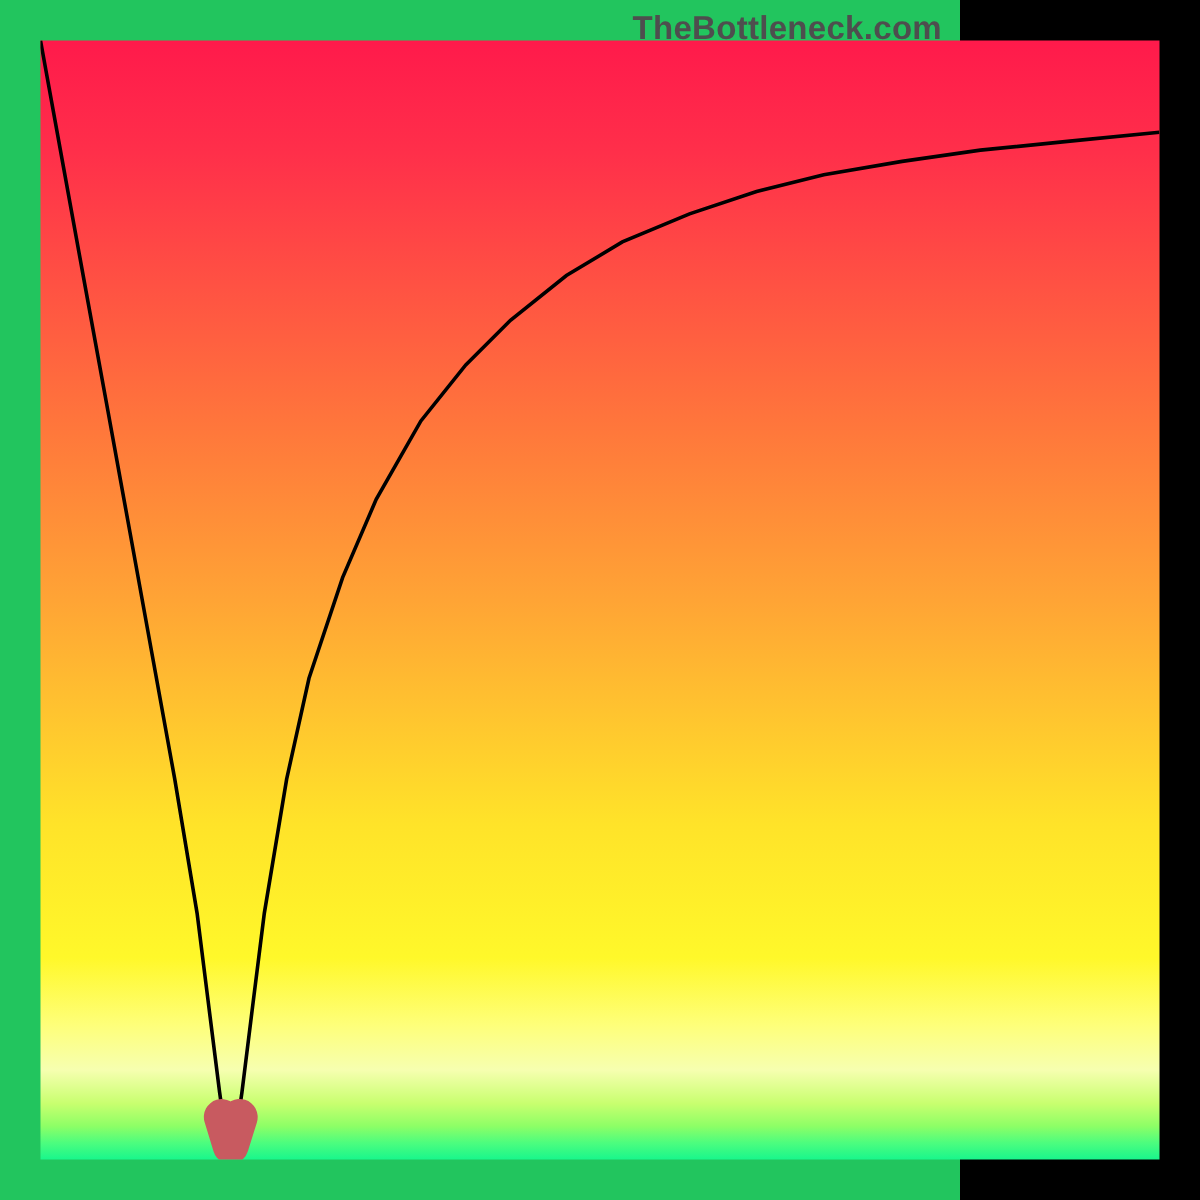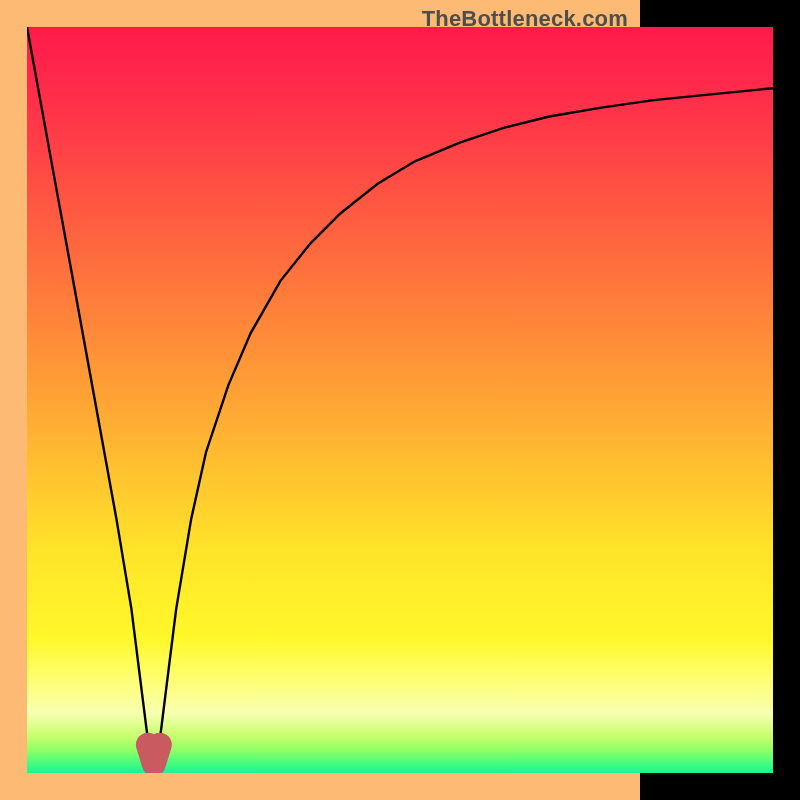--- a/index.html
+++ b/index.html
@@ -7,21 +7,21 @@
     padding: 0;
     width: 800px;
     height: 800px;
     background: #000;
     overflow: hidden;
   }
   .outer {
     position: relative;
     width: 640px;
     height: 800px;
-    background: #fdba74;
+    background: #22c55e;
   }
   .plot {
     position: absolute;
     left: 27px;
     top: 27px;
     width: 746px;
     height: 746px;
     overflow: hidden;
     background: linear-gradient(
       to bottom,

